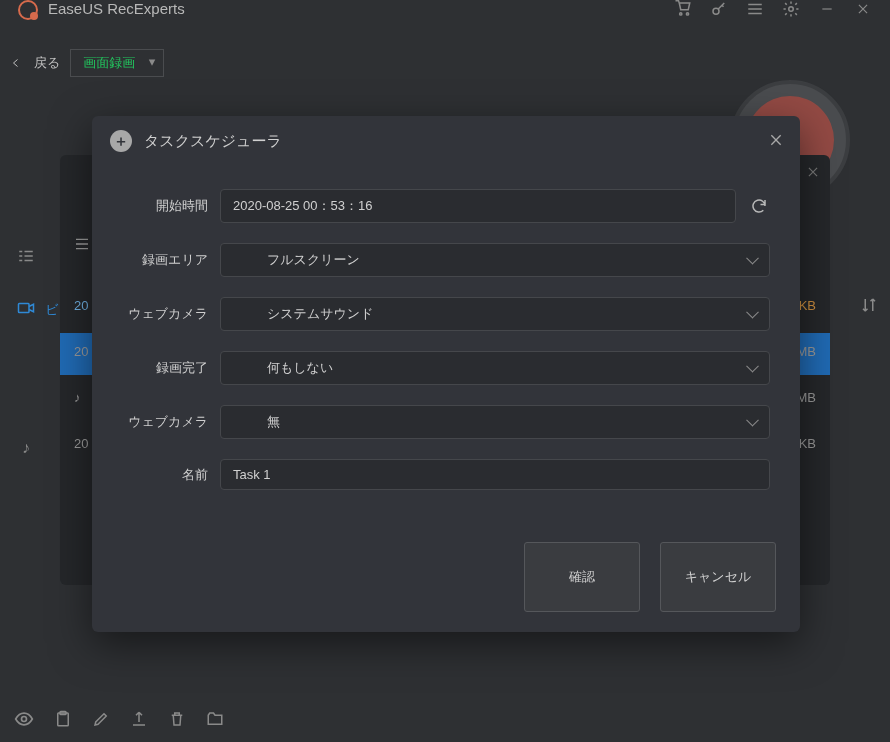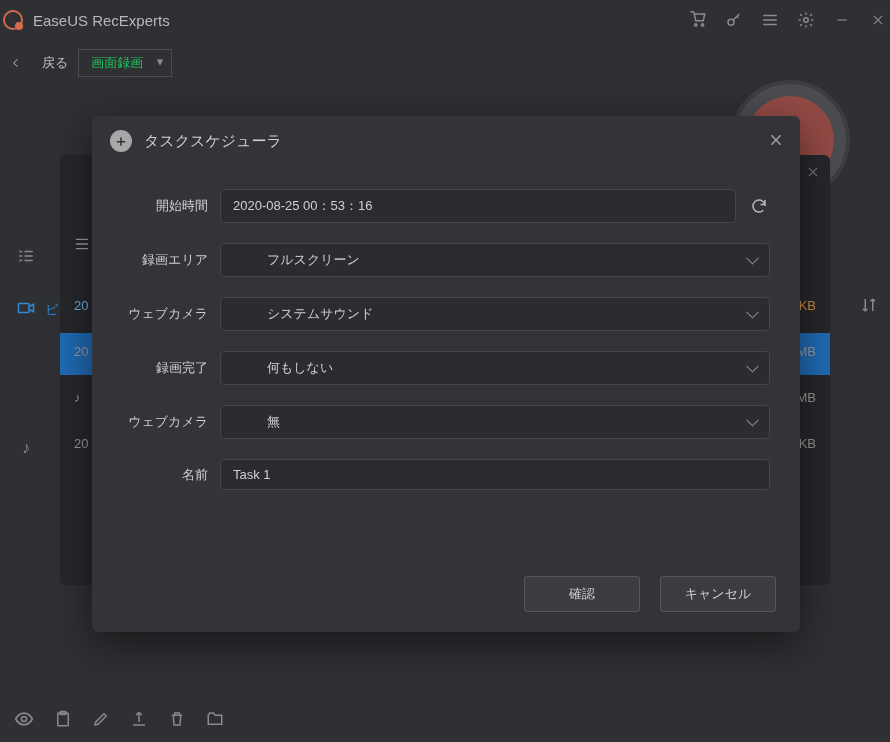--- a/index.html
+++ b/index.html
@@ -7,23 +7,23 @@
   width: 890px; height: 742px;
   background: #2e3033;
   font-family: "Segoe UI", "Meiryo", sans-serif;
   color: #d0d0d0;
   overflow: hidden;
   position: relative;
 }
 
 
 .titlebar {
-  display: flex; align-items: center;
+  display: flex; align-items: flex-start;
   height: 40px;
-  padding: 0 3px;
+  padding: 0 18px;
   background: #2e3033;
 }
 .app-logo {
   width: 20px; height: 20px;
   border-radius: 50%;
   border: 2px solid #d66a4c;
   position: relative;
   margin-right: 10px;
 }
 .app-logo::after {
@@ -41,21 +41,21 @@
 .titlebar-icons svg { fill: #8a8a8a; }
 
 
 .toolbar {
   display: flex; align-items: center;
   height: 46px;
   padding: 0 10px;
   gap: 10px;
 }
 .back-btn {
-  display: flex; align-items: center; gap: 20px;
+  display: flex; align-items: center; gap: 12px;
   color: #bfbfbf;
   font-size: 13px;
   cursor: pointer;
 }
 .mode-select {
   border: 1px solid #4a4c4f;
   background: #2e3033;
   padding: 4px 28px 4px 12px;
   font-size: 13px;
   color: #22c55e;
@@ -242,21 +242,21 @@
   flex: none;
 }
 
 .modal-buttons {
   position: absolute;
   bottom: 20px; right: 24px;
   display: flex; gap: 20px;
 }
 .btn {
   min-width: 116px;
-  padding: 8px 18px;
+  padding: 25px 18px;
   text-align: center;
   font-size: 13px;
   border: 1px solid #55575b;
   border-radius: 3px;
   background: #3a3c40;
   color: #d0d0d0;
   cursor: pointer;
 }
 
 .sub-close {

